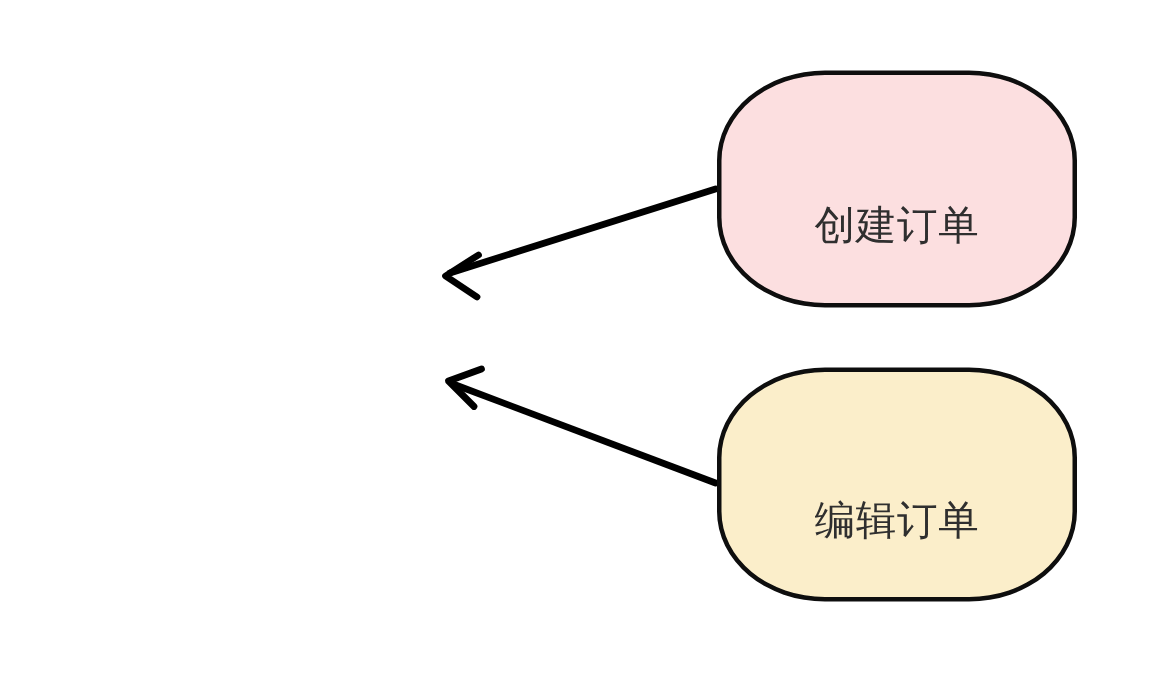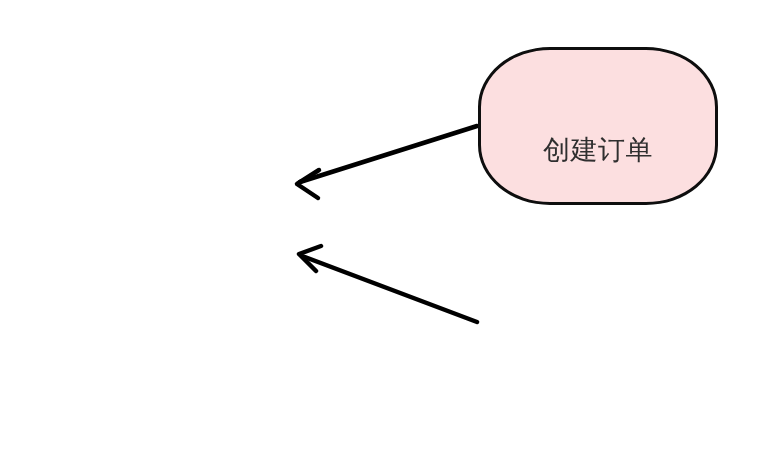--- a/index.html
+++ b/index.html
@@ -97,14 +97,17 @@
       <line x1="477" y1="322" x2="302" y2="256" stroke="#000000" stroke-width="4.5" stroke-linecap="round"></line>
       <polyline points="321,246 299,254 316,271" fill="none" stroke="#000000" stroke-width="4.5" stroke-linecap="round" stroke-linejoin="round"></polyline>
     </g>
   </svg>
 
 
   <div class="node" id="node-create">
     <span class="node-label">创建订单</span>
   </div>
 
+  <div class="node" id="node-edit">
+    <span class="node-label">编辑订单</span>
+  </div>
 
 </div>
 
 </body></html>

